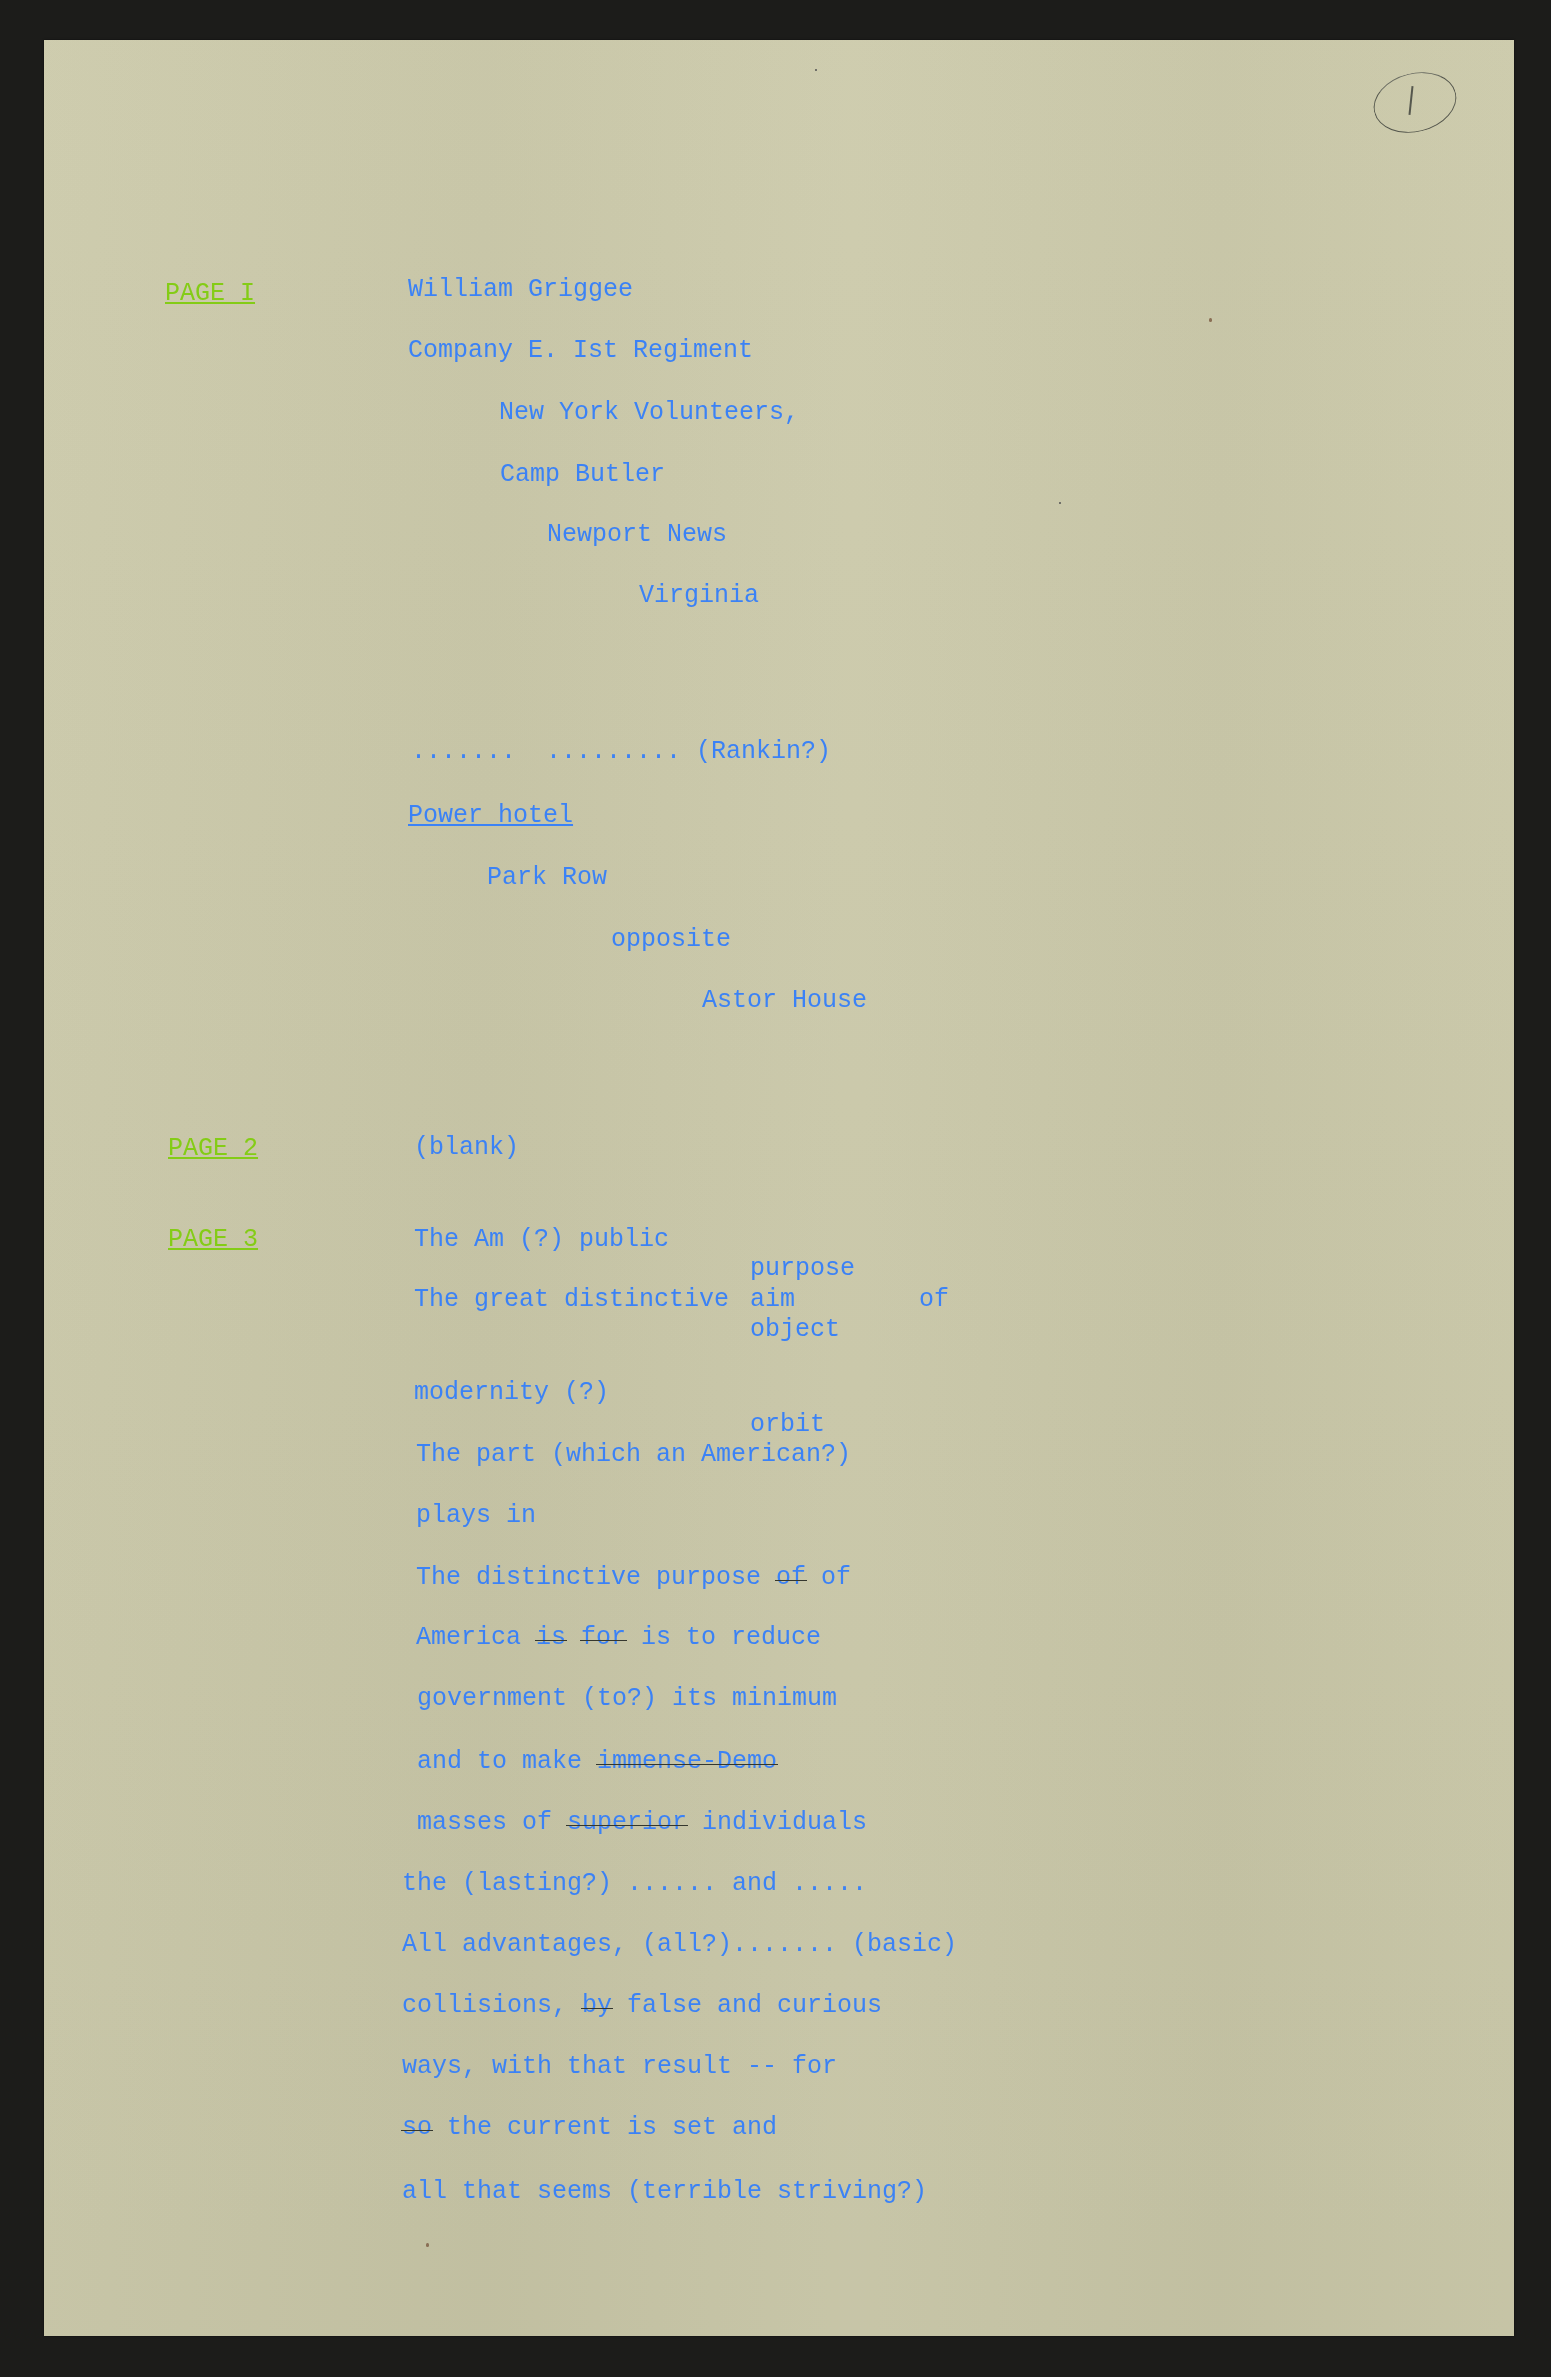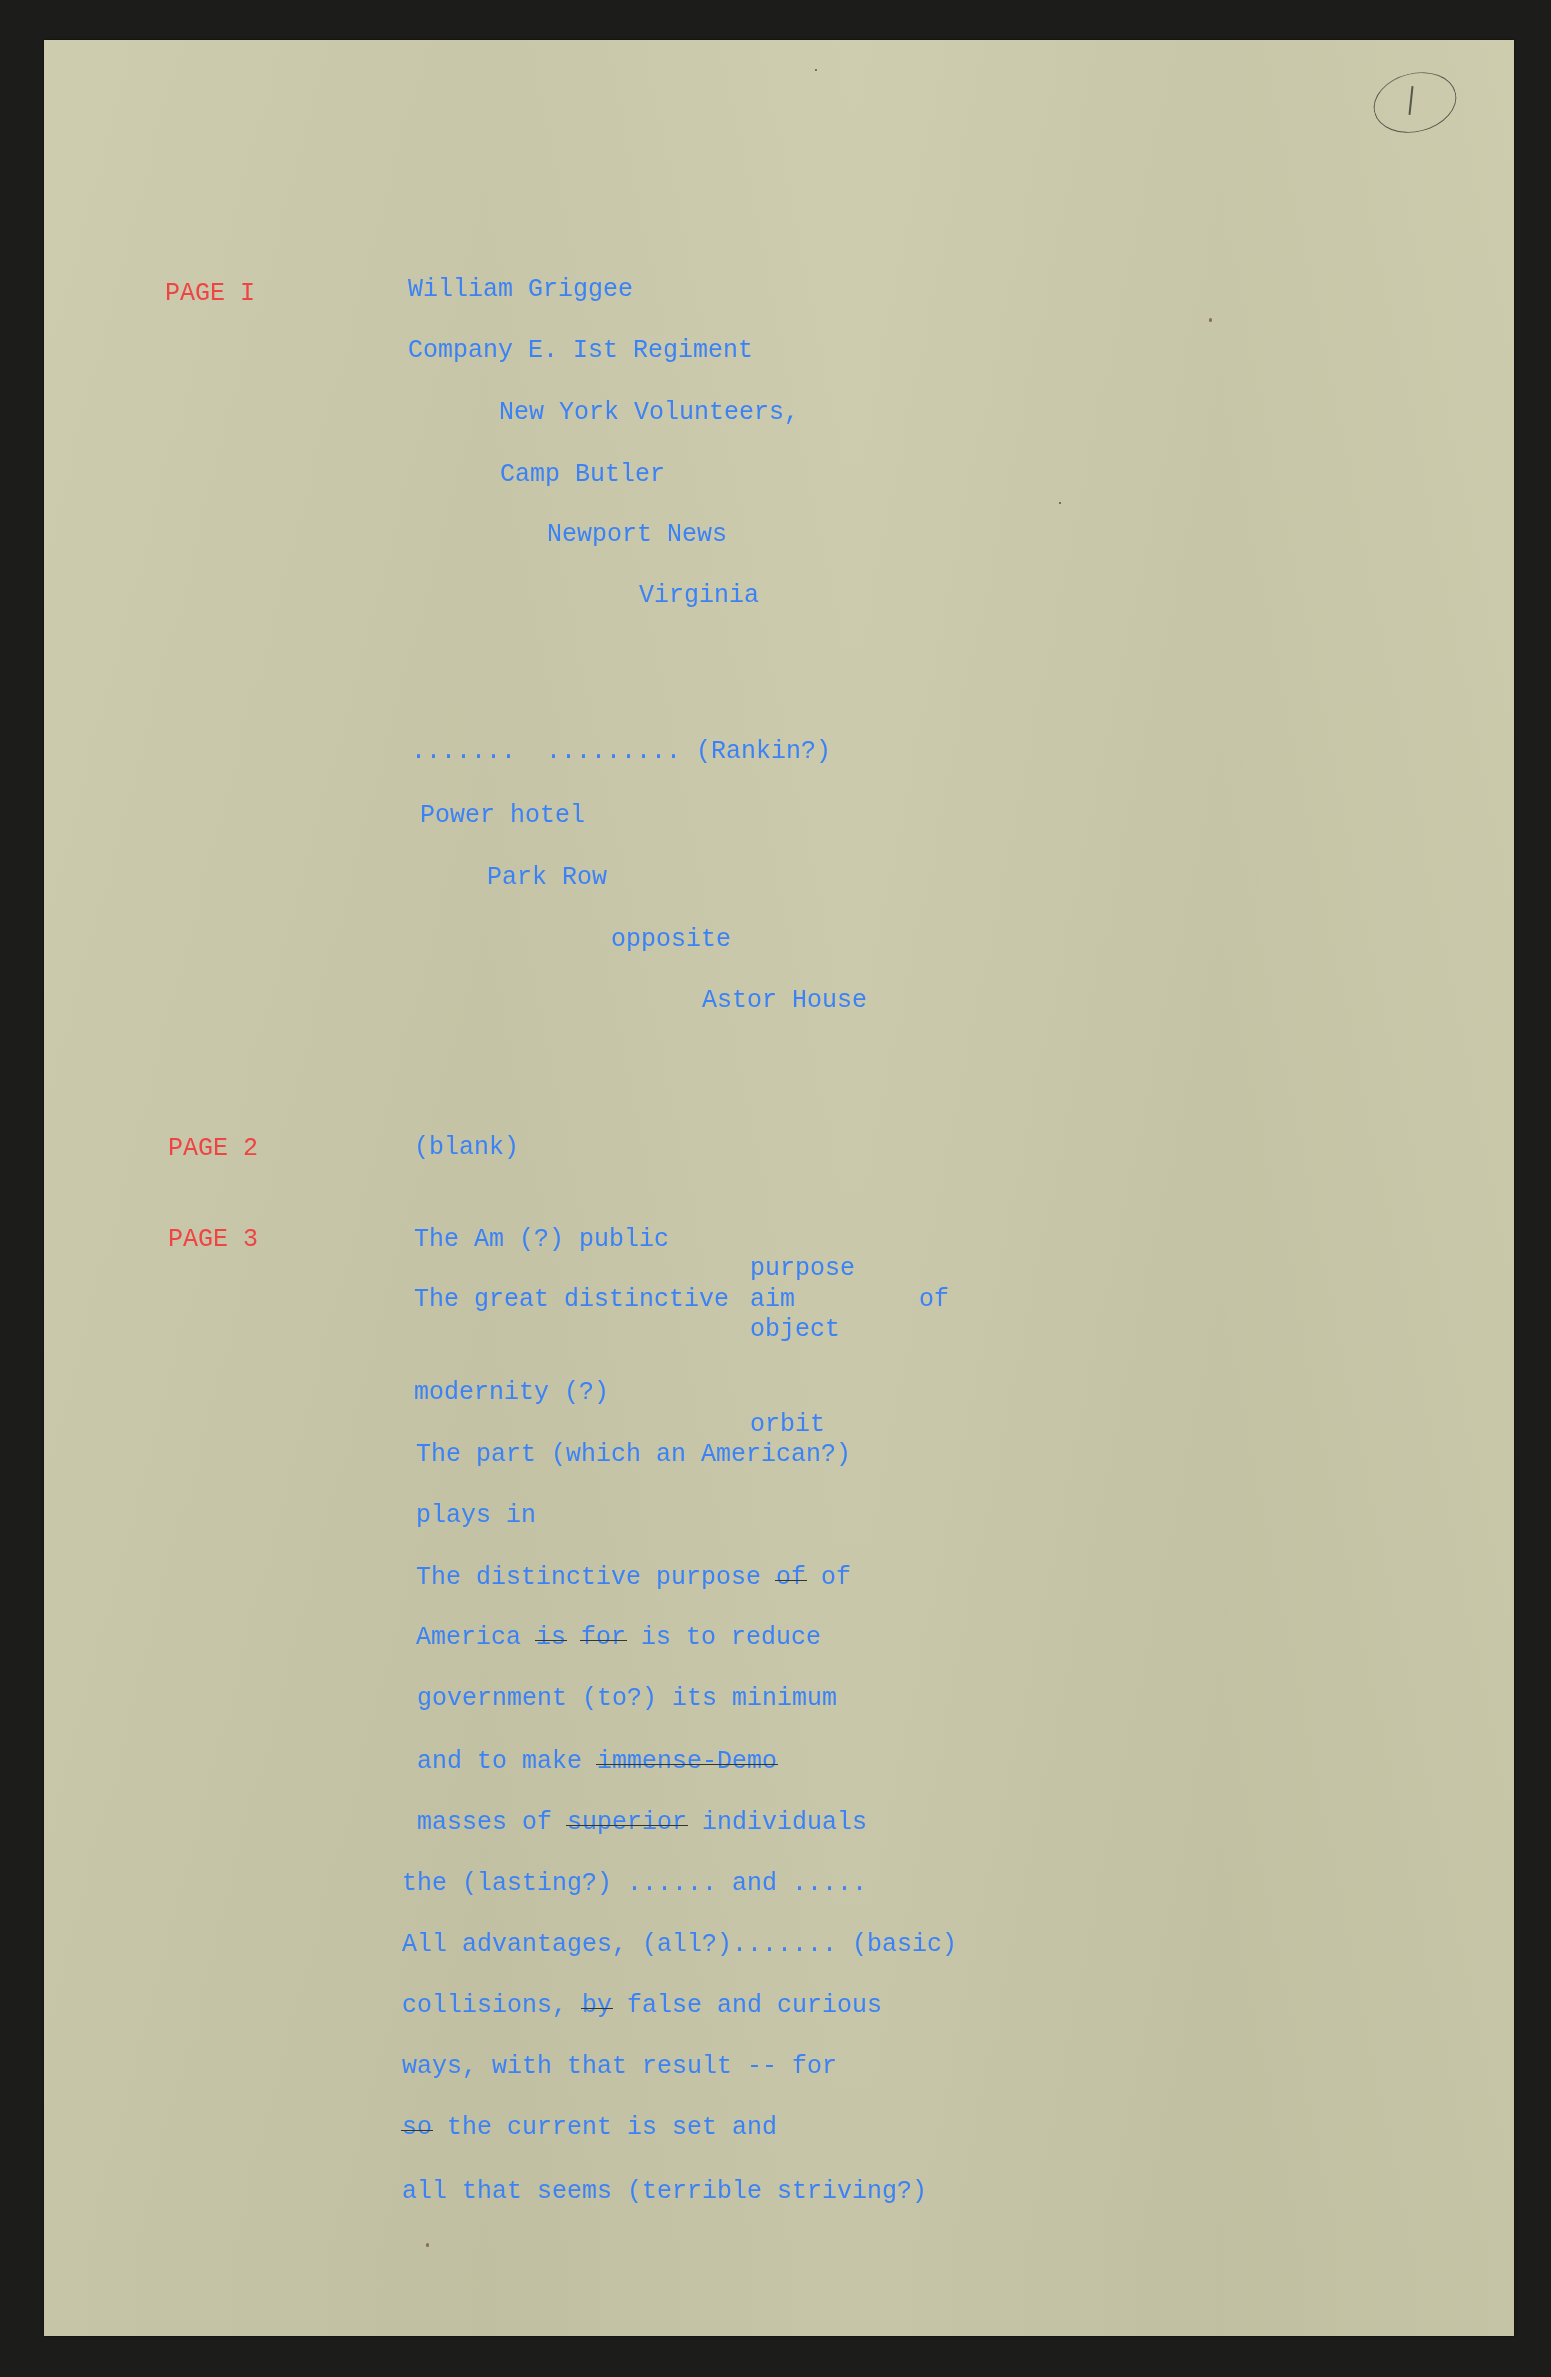--- a/index.html
+++ b/index.html
@@ -25,21 +25,21 @@
     }
     .line {
       position: absolute;
       font-size: 25px;
       line-height: 1;
       color: #3b82f6;
       white-space: pre;
       letter-spacing: 0;
       transform: translateY(-80%);
     }
-    .label { color: #ef4444; }
+    .label { color: #84cc16; text-decoration: underline; }
     .struck {
       position: relative;
       display: inline-block;
     }
     .struck::after {
       content: "";
       position: absolute;
       left: -0.9px;
       right: -0.9px;
       top: 58%;
@@ -91,21 +91,21 @@
 <div class="line label" style="left:165px; top:301px;">PAGE I</div>
 <div class="line" style="left:408px; top:297px;">William Griggee</div>
 <div class="line" style="left:408px; top:358px;">Company E. Ist Regiment</div>
 <div class="line" style="left:499px; top:420px;">New York Volunteers,</div>
 <div class="line" style="left:500px; top:482px;">Camp Butler</div>
 <div class="line" style="left:547px; top:542px;">Newport News</div>
 <div class="line" style="left:639px; top:603px;">Virginia</div>
 
 <div class="line" style="left:411px; top:759px;"><span>.......</span>  <span>.........</span> <span>(Rankin?)</span></div>
 
-<div class="line" style="left:420px; top:823px;">Power hotel</div>
+<div class="line" style="left:408px; top:823px;text-decoration:underline;">Power hotel</div>
 <div class="line" style="left:487px; top:885px;">Park Row</div>
 <div class="line" style="left:611px; top:947px;">opposite</div>
 <div class="line" style="left:702px; top:1008px;">Astor House</div>
 
 <div class="line label" style="left:168px; top:1156px;">PAGE 2</div>
 <div class="line" style="left:414px; top:1155px;">(blank)</div>
 
 <div class="line label" style="left:168px; top:1247px;">PAGE 3</div>
 <div class="line" style="left:414px; top:1247px;">The Am (?) public</div>
 

